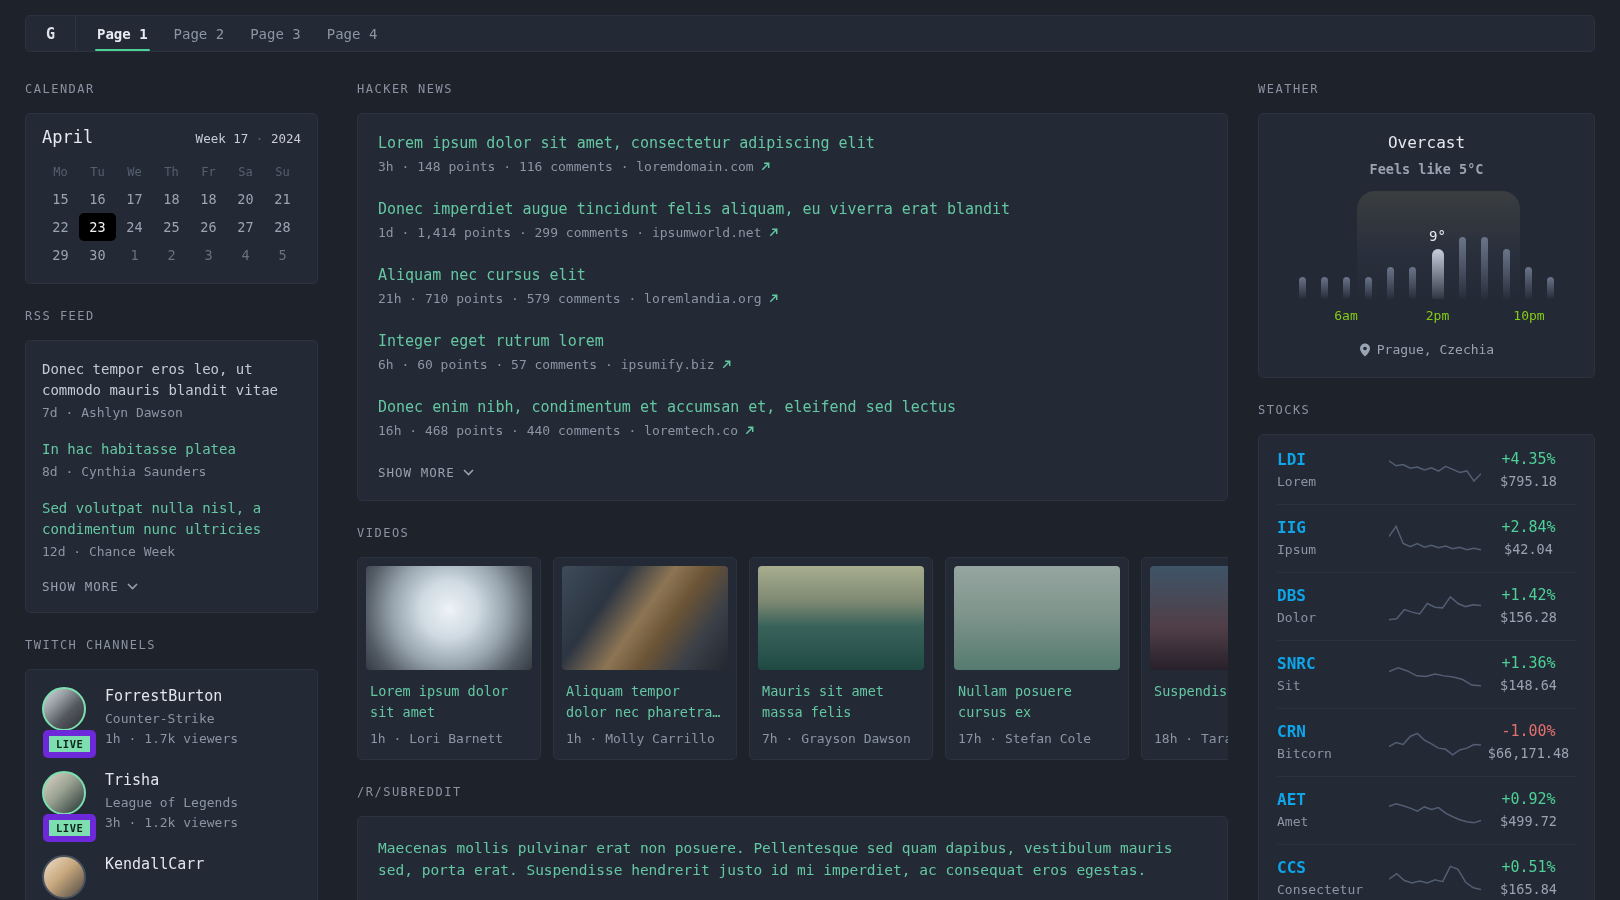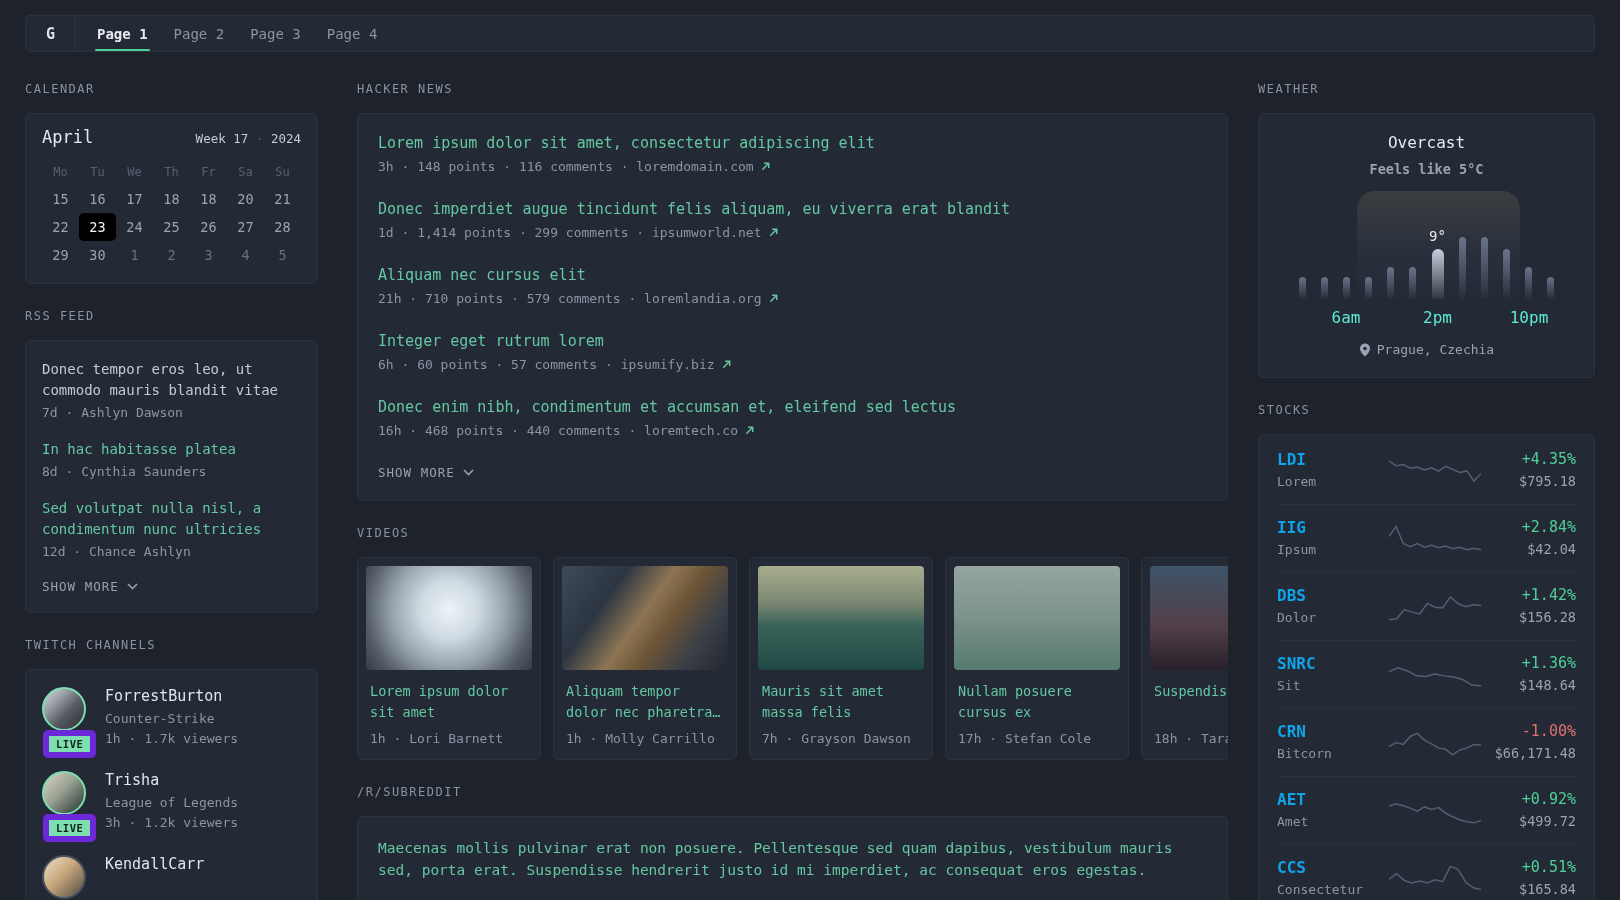--- a/index.html
+++ b/index.html
@@ -141,37 +141,37 @@
     width: 12px; border-radius: 6px 6px 2px 2px;
     background: linear-gradient(180deg, #c7cedd 0%, rgba(185,195,215,0.08) 100%);
   }
   .wtemp {
     position: absolute; bottom: calc(100% + 5px); left: 50%; transform: translateX(-50%);
     font-size: 14px; color: #e8ecf2;
   }
   .w-hours { position: relative; width: 256px; height: 17px; margin: 9px auto 0; }
   .w-hour {
     position: absolute; transform: translateX(-50%); white-space: nowrap;
-    font-size: 16px; color: #5eead4;
+    font-size: 13px; color: #84cc16;
   }
   .w-loc {
     margin-top: 17px; font-size: 13px; color: #9aa3b2;
     display: flex; align-items: center; justify-content: center; gap: 6px;
   }
 
   
   .stocks-card { padding: 2px 18px; }
   .stock-row { display: flex; align-items: center; padding: 13px 0 15px; border-top: 1px solid #2a3140; cursor: pointer; }
   .stock-row:first-of-type { border-top: none; }
   .stock-id { width: 112px; flex: none; }
   .stock-sym { font-size: 16px; font-weight: bold; color: #0ea5e9; margin-bottom: 5px; }
   .stock-name { font-size: 13px; color: #8b95a4; }
   .spark { width: 92px; height: 34px; flex: none; }
   .spark polyline { stroke: #535e73; stroke-width: 1.5; }
-  .stock-right { flex: 1; text-align: right; }
+  .stock-right { flex: 1; text-align: center; }
   .stock-change { font-size: 15px; margin-bottom: 5px; }
   .stock-change.up { color: var(--positive, #4ed196); }
   .stock-change.down { color: var(--negative, #e2706e); }
   .stock-price { font-size: 13.5px; color: #9aa3b2; }
 </style>
 </head>
 <body>
 
 <div class="page">
 
@@ -275,21 +275,21 @@
               <div class="feed-meta">7d · Ashlyn Dawson</div>
             </div>
           
             <div class="feed-item">
               <div class="feed-title">In hac habitasse platea</div>
               <div class="feed-meta">8d · Cynthia Saunders</div>
             </div>
           
             <div class="feed-item">
               <div class="feed-title">Sed volutpat nulla nisl, a condimentum nunc ultricies</div>
-              <div class="feed-meta">12d · Chance Ashlyn</div>
+              <div class="feed-meta">12d · Chance Week</div>
             </div>
           
           <div class="show-more">
             <span>SHOW MORE</span>
             <svg class="chev" viewBox="0 0 11 7">
                 <path d="M1 1 L5.5 5.5 L10 1"></path>
               </svg>
           </div>
         </div>
       </section>

